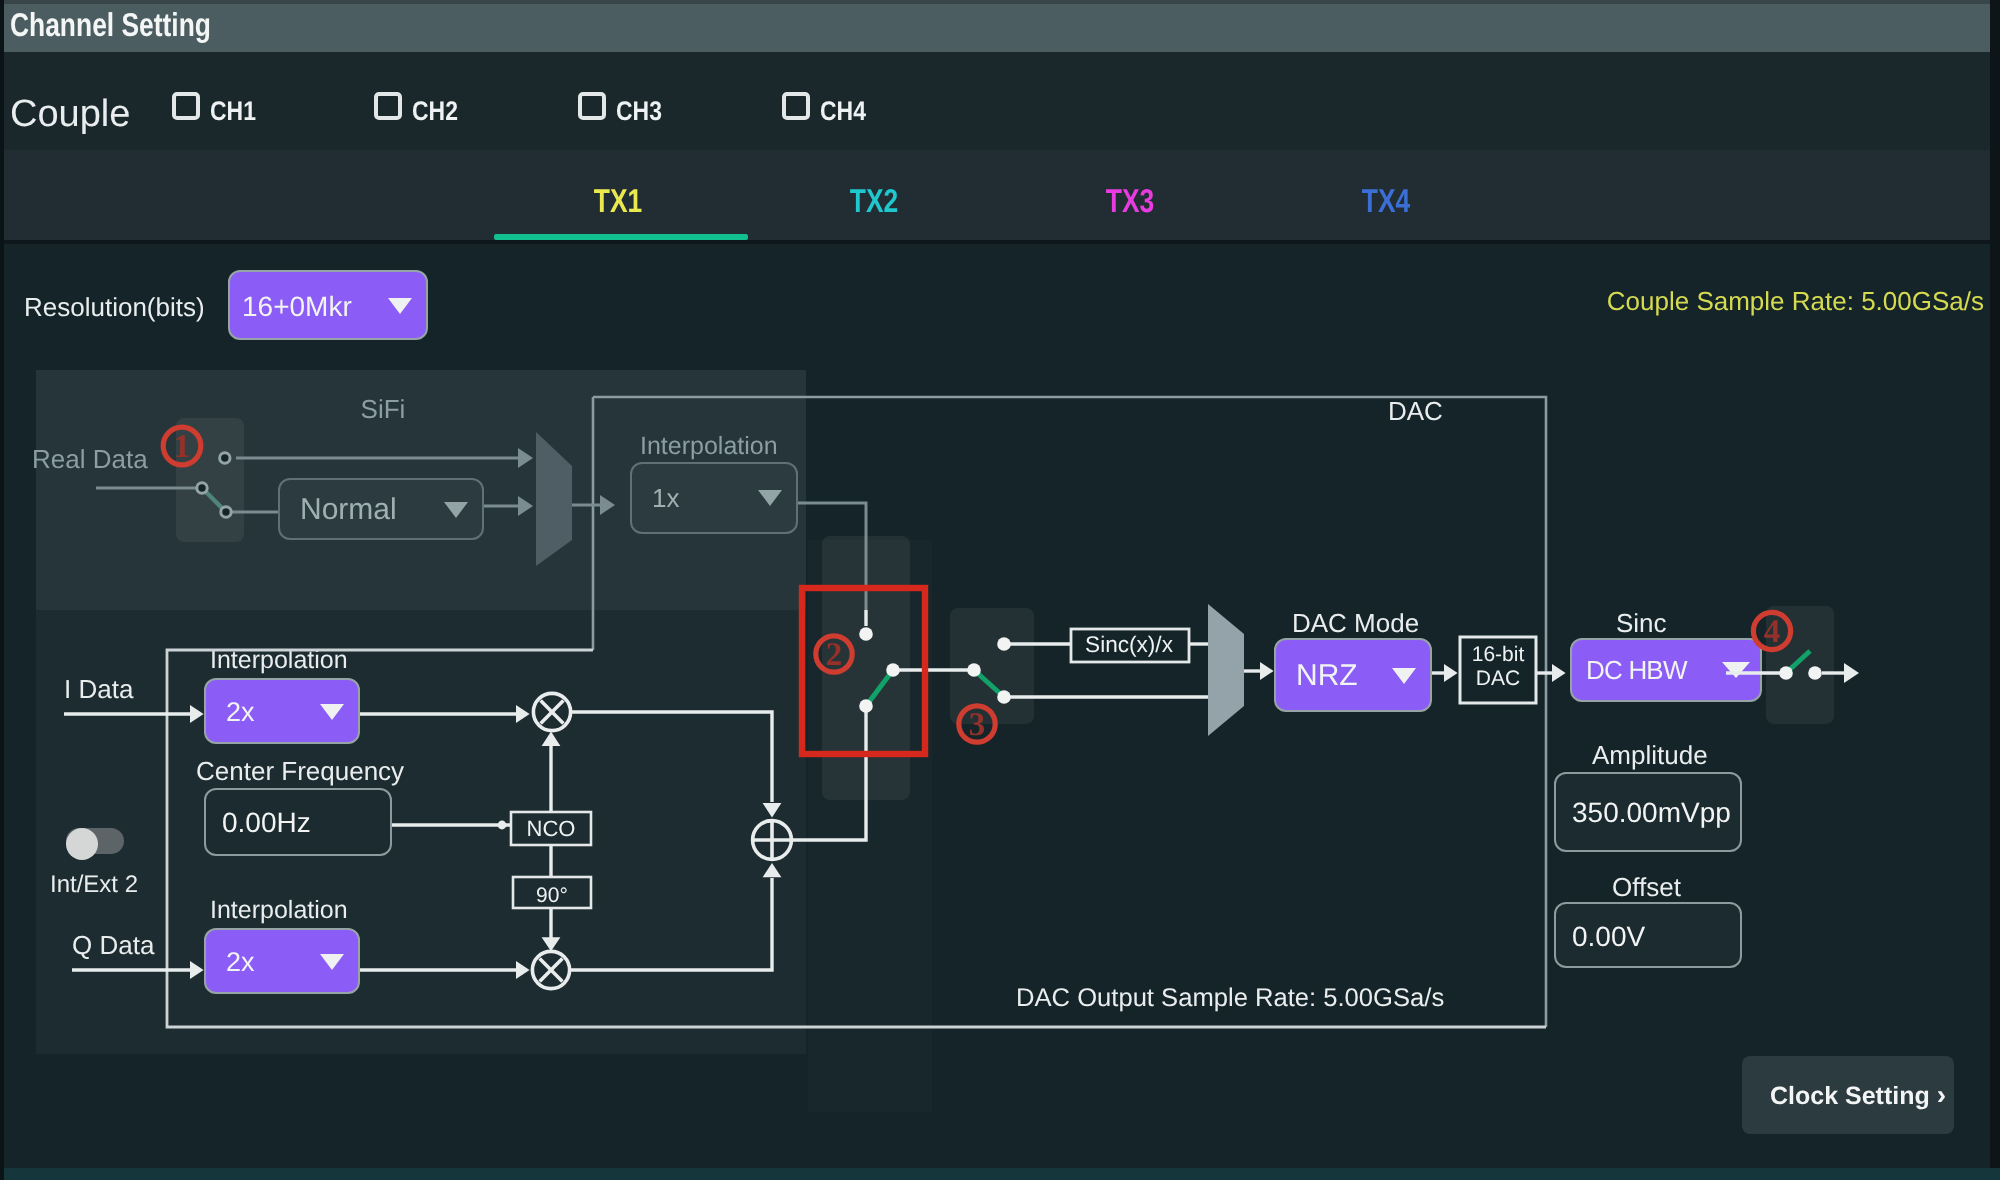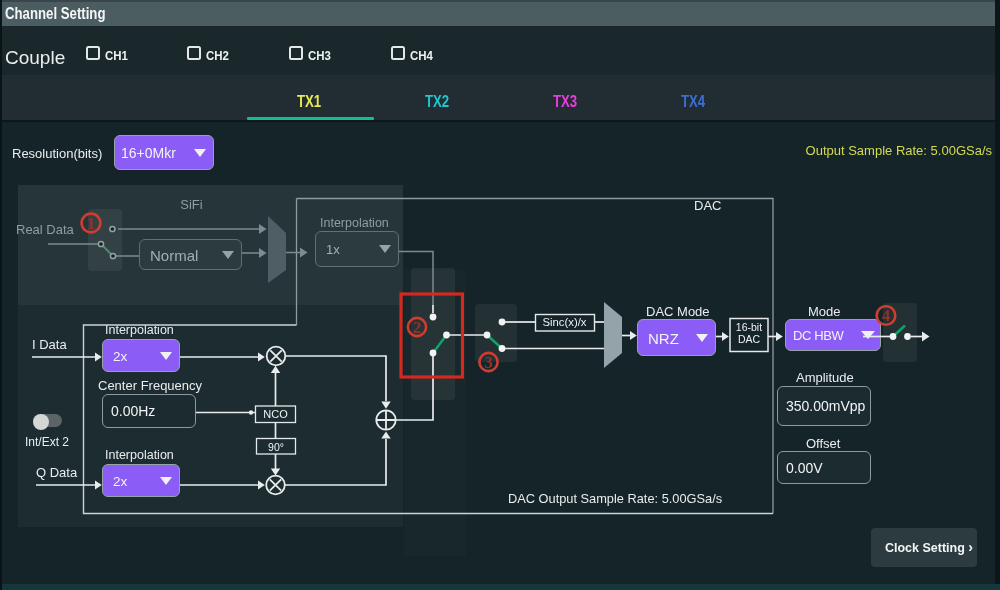--- a/index.html
+++ b/index.html
@@ -49,42 +49,42 @@
   <div class="tab" style="left:373px;color:#1ec8ce;">TX2</div>
   <div class="tab" style="left:501px;color:#e93ce0;">TX3</div>
   <div class="tab" style="left:629px;color:#3b6fd6;">TX4</div>
   <div class="abs" style="left:247px;top:117px;width:127px;height:3px;background:#12bf8e;border-radius:1px;"></div>
 
   <div class="lbl" style="left:12px;top:146px;font-size:13px;">Resolution(bits)</div>
   <div class="dd" style="left:114px;top:135px;width:100px;height:35px;">
     <div class="t" style="left:6px;font-size:14px;">16+0Mkr</div>
       <div class="tri"></div>
   </div>
-  <div class="lbl" id="ysr" style="right:8px;top:143px;color:#d5da50;font-size:13px;text-align:right;">Output Sample Rate: 5.00GSa/s</div>
+  <div class="lbl" id="ysr" style="right:8px;top:143px;color:#d5da50;font-size:13px;text-align:right;">Couple Sample Rate: 5.00GSa/s</div>
 
   <div class="abs" style="left:18px;top:185px;width:385px;height:342px;background:rgba(210,230,235,0.045);"></div>
   <div class="abs" style="left:18px;top:185px;width:385px;height:120px;background:rgba(210,230,235,0.05);"></div>
   <div class="abs" style="left:404px;top:270px;width:62px;height:286px;background:rgba(255,255,255,0.016);"></div>
   <div class="blk" style="left:88px;top:209px;width:34px;height:62px;"></div>
   <div class="blk" style="left:411px;top:268px;width:44px;height:132px;"></div>
   <div class="blk" style="left:475px;top:304px;width:42px;height:58px;"></div>
   <div class="blk" style="left:883px;top:303px;width:34px;height:59px;"></div>
 
   <div class="lbl dim" style="left:170px;top:197px;width:43px;text-align:center;">SiFi</div>
   <div class="lbl dim" style="left:16px;top:221.5px;">Real Data</div>
   <div class="lbl dim" style="left:320px;top:216px;font-size:12.5px;">Interpolation</div>
   <div class="lbl" style="left:694px;top:197.5px;">DAC</div>
   <div class="lbl" style="left:32px;top:336.5px;">I Data</div>
   <div class="lbl" style="left:105px;top:323px;font-size:12.5px;">Interpolation</div>
   <div class="lbl" style="left:98px;top:378px;">Center Frequency</div>
   <div class="lbl" style="left:25px;top:435px;font-size:12px;">Int/Ext 2</div>
   <div class="lbl" style="left:105px;top:448px;font-size:12.5px;">Interpolation</div>
   <div class="lbl" style="left:36px;top:464.5px;">Q Data</div>
   <div class="lbl" style="left:646px;top:304px;">DAC Mode</div>
-  <div class="lbl" style="left:808px;top:304px;">Mode</div>
+  <div class="lbl" style="left:808px;top:304px;">Sinc</div>
   <div class="lbl" style="left:796px;top:370px;">Amplitude</div>
   <div class="lbl" style="left:806px;top:435.5px;">Offset</div>
   <div class="lbl" style="left:508px;top:491px;font-size:12.8px;">DAC Output Sample Rate: 5.00GSa/s</div>
 
   <div class="dd dis" style="left:139px;top:239px;width:103px;height:31px;">
       <div class="t" style="font-size:15px;">Normal</div>
       <div class="tri"></div>
     </div>
   <div class="dd dis" style="left:315px;top:231px;width:84px;height:36px;">
       <div class="t" style="font-size:13px;">1x</div>

